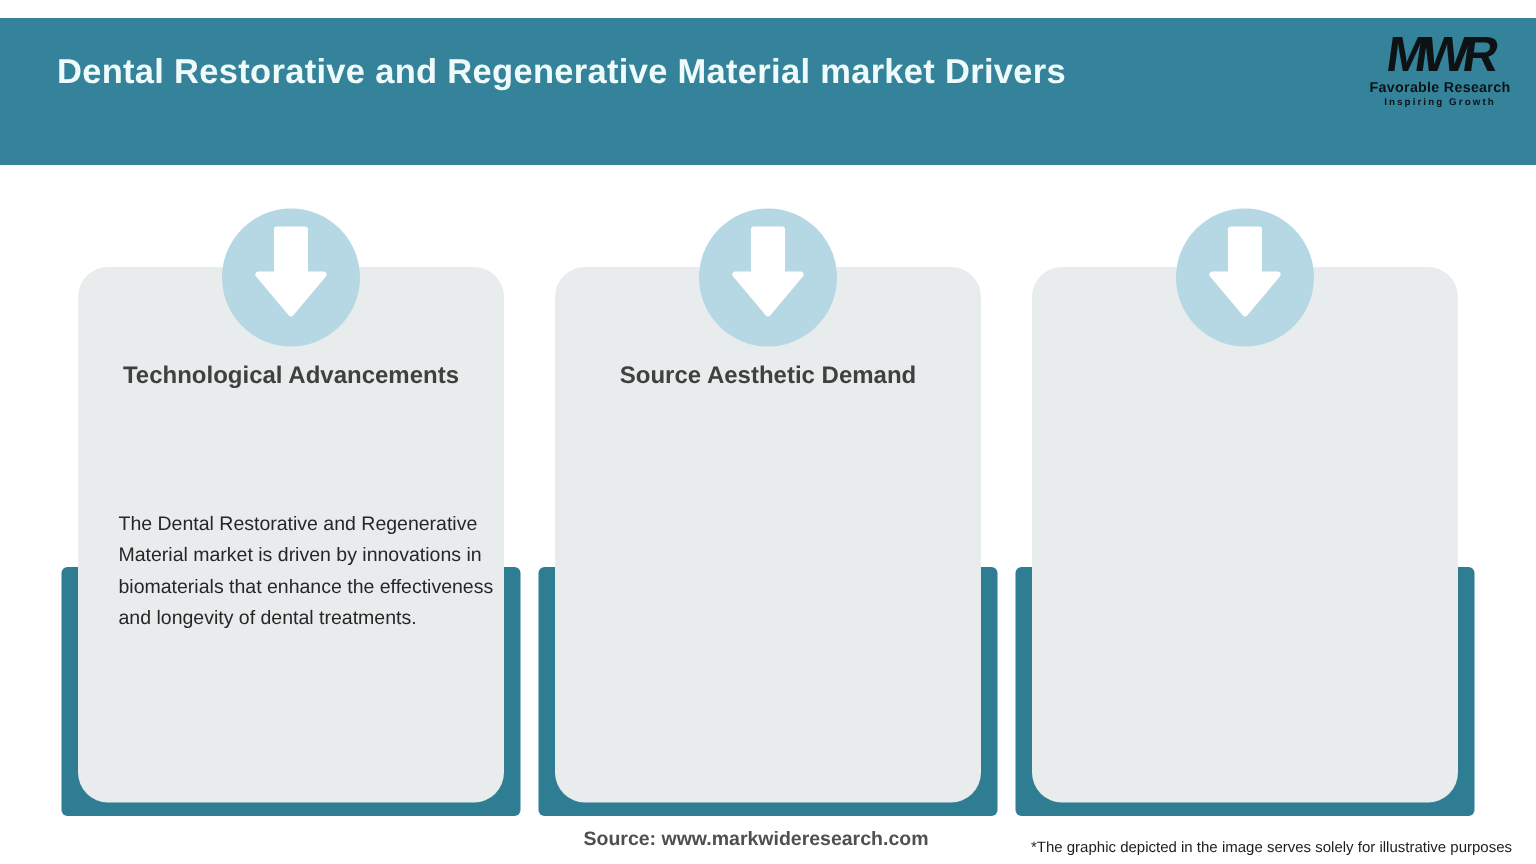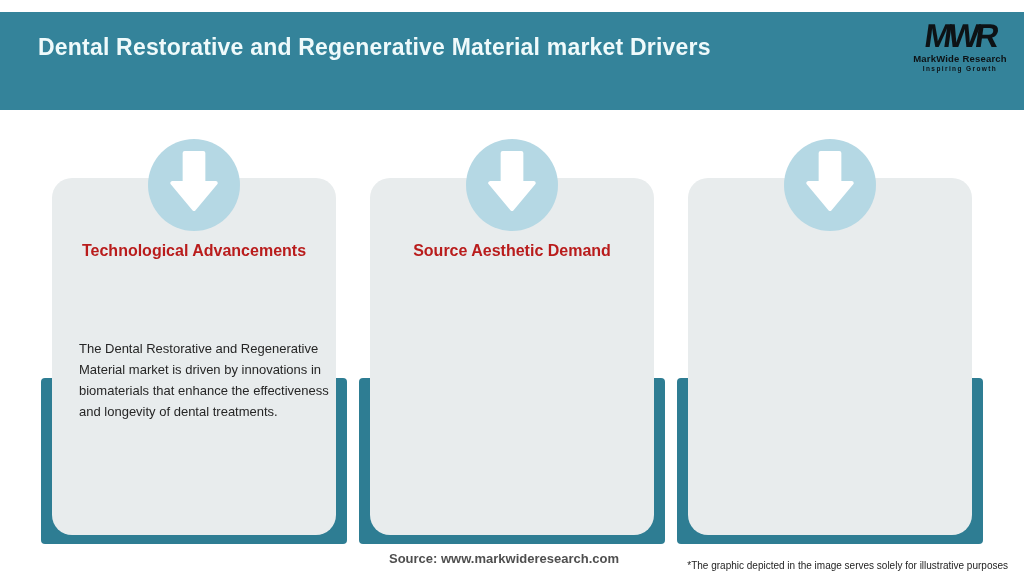--- a/index.html
+++ b/index.html
@@ -32,21 +32,21 @@
   }
   .band.c1{left:41px;} .band.c2{left:359px;} .band.c3{left:677px;}
   
   .card{
     position:absolute;top:178px;width:284px;height:357px;
     background:#E8ECED;border-radius:20px;z-index:2;
   }
   .card.c1{left:52px;} .card.c2{left:370px;} .card.c3{left:688px;}
   .card-title{
     position:absolute;left:0;right:0;top:64px;margin:0;text-align:center;
-    font-size:16px;font-weight:bold;color:#b91c1c;
+    font-size:16px;font-weight:bold;color:#404040;
   }
   .card-body{
     position:absolute;left:11px;top:144px;width:268px;margin:16px;
     font-size:13px;line-height:21px;color:#262626;
   }
   
   .circle{
     position:absolute;top:139px;width:92px;height:92px;border-radius:50%;
     background:#B5D8E4;z-index:3;display:flex;align-items:flex-start;justify-content:center;
   }
@@ -64,21 +64,21 @@
 </style>
 </head>
 <body>
 
 <div class="page">
 
   <header class="header">
     <h1 class="page-title">Dental Restorative and Regenerative Material market Drivers</h1>
     <div class="logo">
       <div class="logo-mwr">MWR</div>
-      <div class="logo-name">MarkWide Research</div>
+      <div class="logo-name">Favorable Research</div>
       <div class="logo-tag">Inspiring Growth</div>
     </div>
   </header>
 
   <div class="band c1"></div>
   <div class="band c2"></div>
   <div class="band c3"></div>
 
   <section class="card c1">
     <h2 class="card-title">Technological Advancements</h2>

